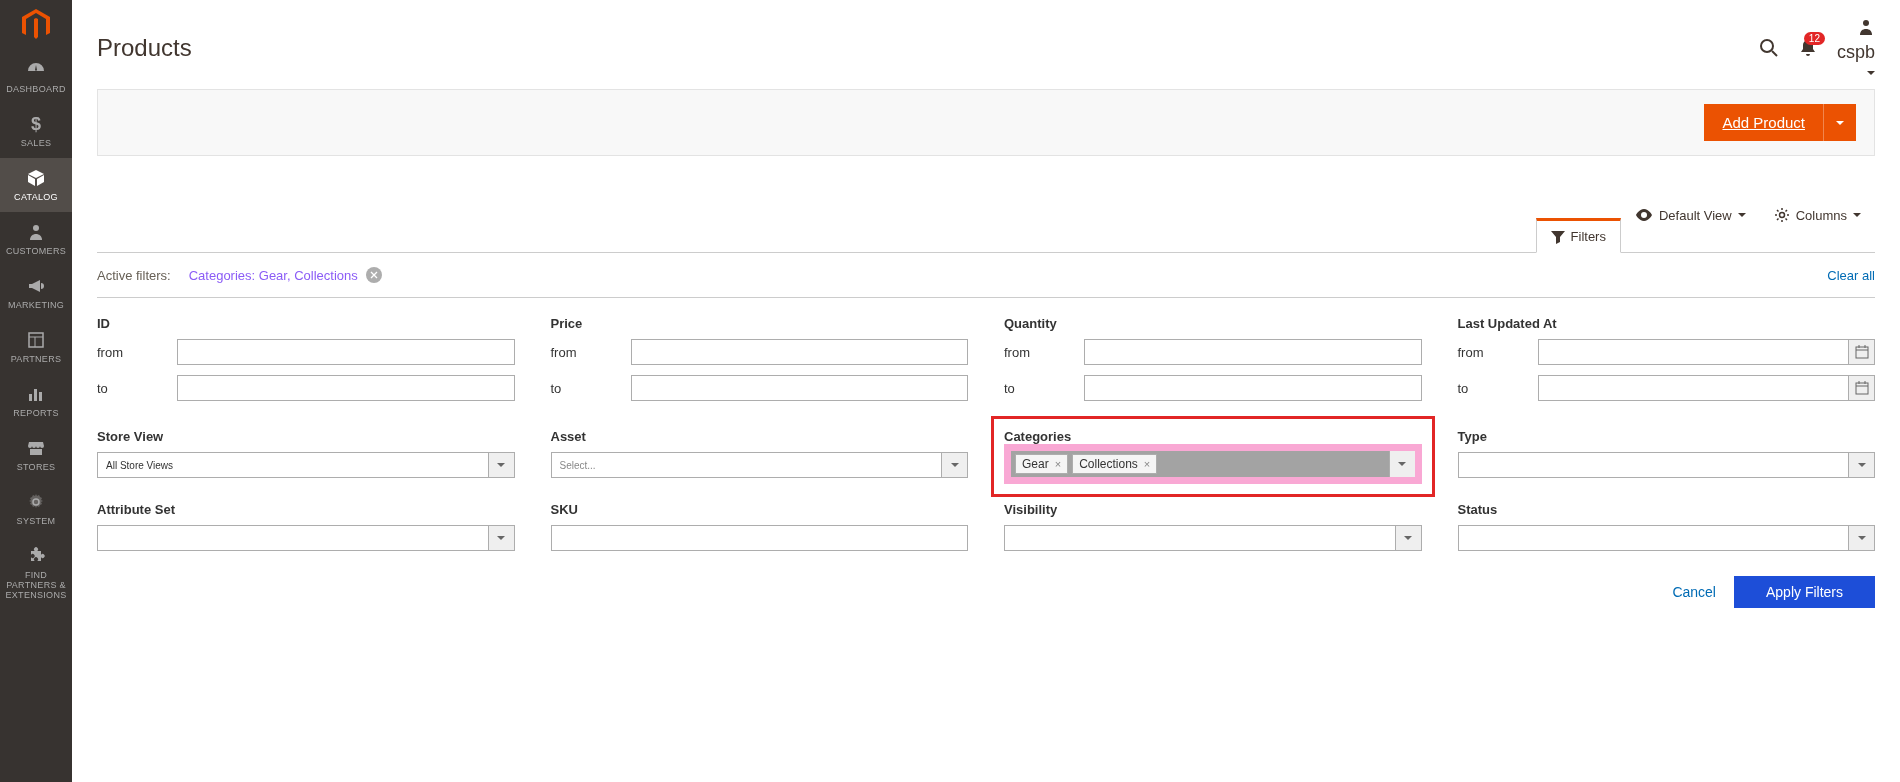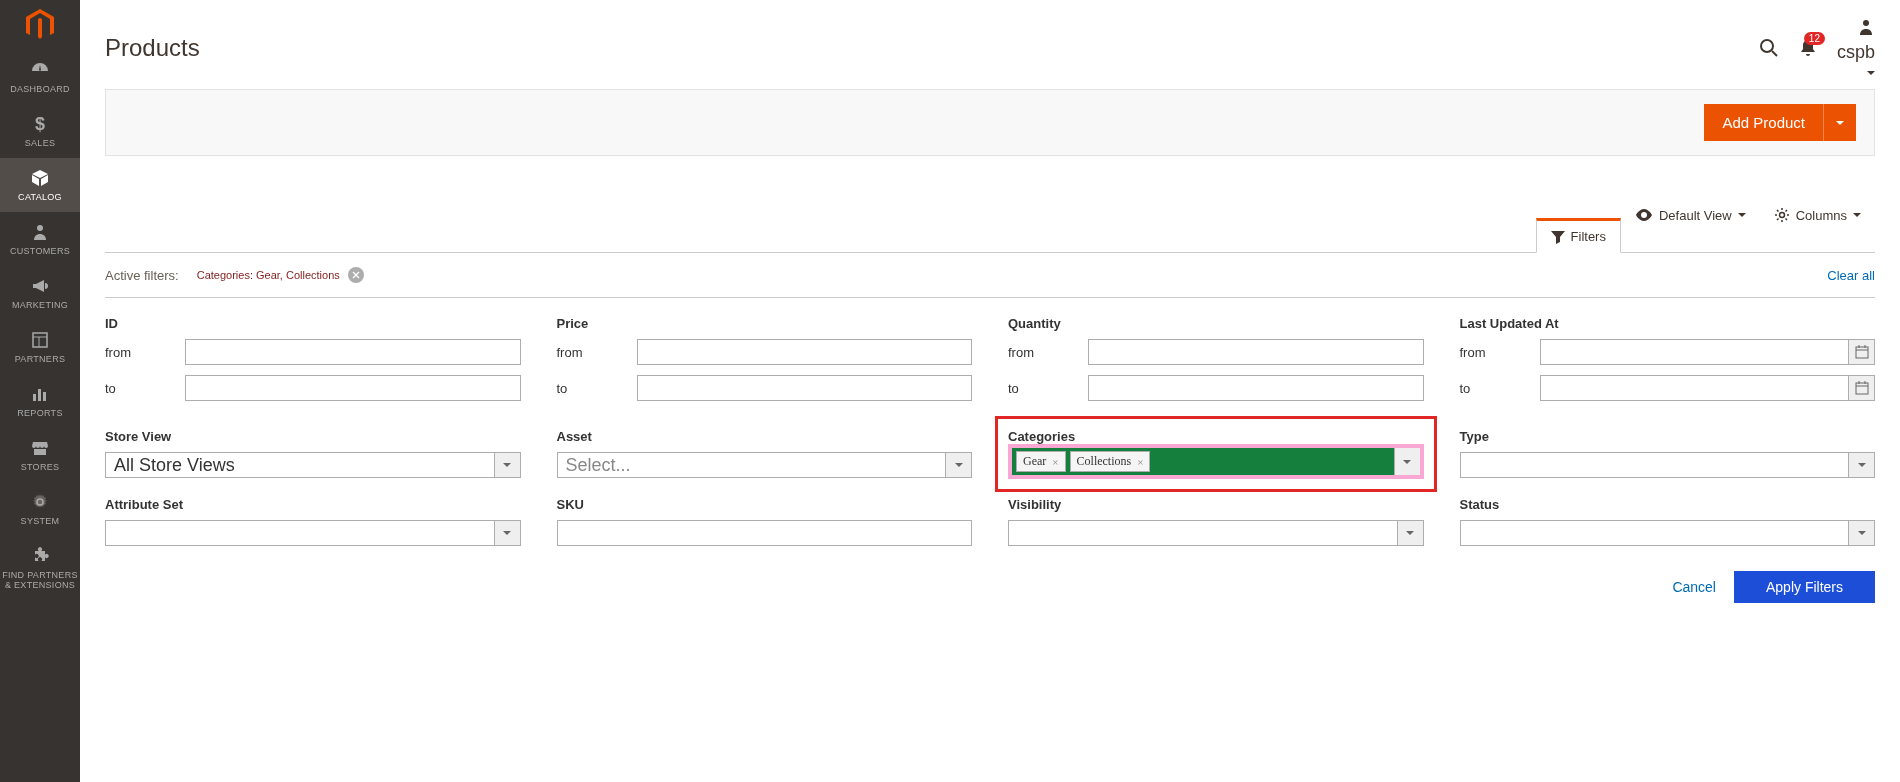--- a/index.html
+++ b/index.html
@@ -1,66 +1,66 @@
 <!DOCTYPE html>
 <html><head>
 <meta charset="utf-8">
 <style>
 * { box-sizing: border-box; margin: 0; padding: 0; }
 body { font-family: 'Helvetica Neue', Helvetica, Arial, sans-serif; font-size: 13px; color: #333; background: #fff; }
 .app { display: flex; min-height: 782px; }
 
 
-.sidebar { width: 80px; background: #373330; display: flex; flex-direction: column; align-items: stretch; }
+.sidebar { width: 72px; background: #373330; display: flex; flex-direction: column; align-items: stretch; }
 .sidebar-logo { height: 50px; display: flex; align-items: center; justify-content: center; }
 .sidebar-item { display: flex; flex-direction: column; align-items: center; justify-content: center; padding: 10px 2px; color: #aaa; cursor: pointer; font-size: 10px; text-align: center; }
 .sidebar-item.active { background: #524d49; color: #fff; }
 .sidebar-icon { font-size: 20px; margin-bottom: 4px; }
 .sidebar-label { font-size: 9px; letter-spacing: 0.3px; }
 
 
 .main { flex: 1; padding: 0; }
 .header { display: flex; align-items: center; justify-content: space-between; padding: 18px 25px 12px 25px; }
 .page-title { font-size: 24px; font-weight: 400; color: #41362f; }
 .header-actions { display: flex; align-items: center; gap: 20px; }
 .icon-btn { cursor: pointer; position: relative; color: #41362f; }
 .badge { position: absolute; top: -6px; right: -8px; background: #e22626; color: #fff; font-size: 10px; border-radius: 10px; padding: 1px 5px; }
 .user-menu { display: flex; align-items: flex-end; gap: 6px; cursor: pointer; color: #41362f; font-size: 18px; flex-direction: column; }
 
 .top-bar { margin: 0 25px; background: #f8f8f8; border: 1px solid #e3e3e3; padding: 14px 18px; display: flex; justify-content: flex-end; }
-.btn-primary { background: #eb5202; color: #fff; border: none; padding: 10px 18px; font-size: 15px; cursor: pointer; display: flex; align-items: center; }
+.btn-primary { background: #eb5202; color: #fff; border: none; padding: 10px 18px; font-size: 15px; cursor: pointer; display: flex; align-items: center; text-decoration: underline; }
 .btn-split-arrow { background: #eb5202; color: #fff; border: none; border-left: 1px solid rgba(255,255,255,0.3); padding: 10px 12px; cursor: pointer; }
 
 .toolbar { margin: 22px 25px 0; display: flex; justify-content: flex-end; gap: 0; border-bottom: 1px solid #ccc; }
 .toolbar-item { display: flex; align-items: center; gap: 6px; padding: 8px 14px; cursor: pointer; color: #41362f; font-size: 13px; }
 .toolbar-item.filters { border: 1px solid #ccc; border-top: 3px solid #eb5202; border-bottom: 1px solid #fff; margin-bottom: -1px; background: #fff; margin-top: 40px; }
 
 .active-filters { margin: 14px 25px 0; display: flex; align-items: center; justify-content: space-between; border-bottom: 1px solid #ccc; padding-bottom: 14px; }
 .active-filters-left { display: flex; align-items: center; gap: 18px; }
 .active-filters-label { color: #676056; font-size: 13px; }
-.chip { display: flex; align-items: center; gap: 8px; color: #7f1d1d; font-size: 11px; }
+.chip { display: flex; align-items: center; gap: 8px; color: #8b5cf6; font-size: 13px; }
 .chip-remove { width: 16px; height: 16px; background: #adadad; border-radius: 50%; display: flex; align-items: center; justify-content: center; color: #fff; font-size: 10px; cursor: pointer; }
 .clear-all { color: #006bb4; font-size: 13px; cursor: pointer; }
 
 
 .filters-panel { margin: 18px 25px 0; display: grid; grid-template-columns: repeat(4, 1fr); gap: 18px 36px; }
 .field { display: flex; flex-direction: column; }
 .field-label { font-weight: 600; font-size: 13px; color: #333; margin-bottom: 8px; }
 .sub-row { display: flex; align-items: center; margin-bottom: 10px; }
 .sub-label { width: 80px; font-size: 13px; color: #333; }
 .text-input { flex: 1; border: 1px solid #adadad; height: 26px; padding: 0 6px; font-size: 13px; }
 .date-wrap { flex: 1; display: flex; border: 1px solid #adadad; height: 26px; }
 .date-wrap input { border: none; flex: 1; padding: 0 6px; font-size: 13px; }
 .date-btn { width: 26px; background: #efefef; border-left: 1px solid #adadad; display: flex; align-items: center; justify-content: center; cursor: pointer; }
 
 .select-wrap { display: flex; border: 1px solid #adadad; height: 26px; background: #fff; }
-.select-display { flex: 1; padding: 0 8px; display: flex; align-items: center; font-size: 18px; color: #333; }
+.select-display { flex: 1; padding: 0 8px; display: flex; align-items: center; font-size: 10px; color: #333; }
 .select-arrow { width: 26px; background: #efefef; border-left: 1px solid #adadad; display: flex; align-items: center; justify-content: center; cursor: pointer; }
 
-.multi-select { display: flex; border: 4px solid #f9a8d4; min-height: 26px; background: #15803d; font-family: Liberation Serif, serif; }
+.multi-select { display: flex; border: 7px solid #f9a8d4; min-height: 26px; background: #a3a3a3; }
 .multi-display { flex: 1; padding: 3px 4px; display: flex; align-items: center; gap: 4px; flex-wrap: wrap; }
 .tag { border: 1px solid #adadad; background: #f5f5f5; padding: 2px 6px; font-size: 12px; display: flex; align-items: center; gap: 6px; }
 .tag-x { color: #888; cursor: pointer; font-size: 11px; }
 
 .highlight-box { border: 3px solid #e22626; padding: 10px; margin: -13px; }
 
 .filter-actions { margin: 25px 25px 0; display: flex; justify-content: flex-end; gap: 18px; padding-bottom: 15px; }
 .btn-cancel { background: none; border: none; color: #006bb4; font-size: 14px; cursor: pointer; }
 .btn-apply { background: #1d4ed8; color: #fff; border: none; padding: 8px 32px; font-size: 14px; cursor: pointer; }
 

